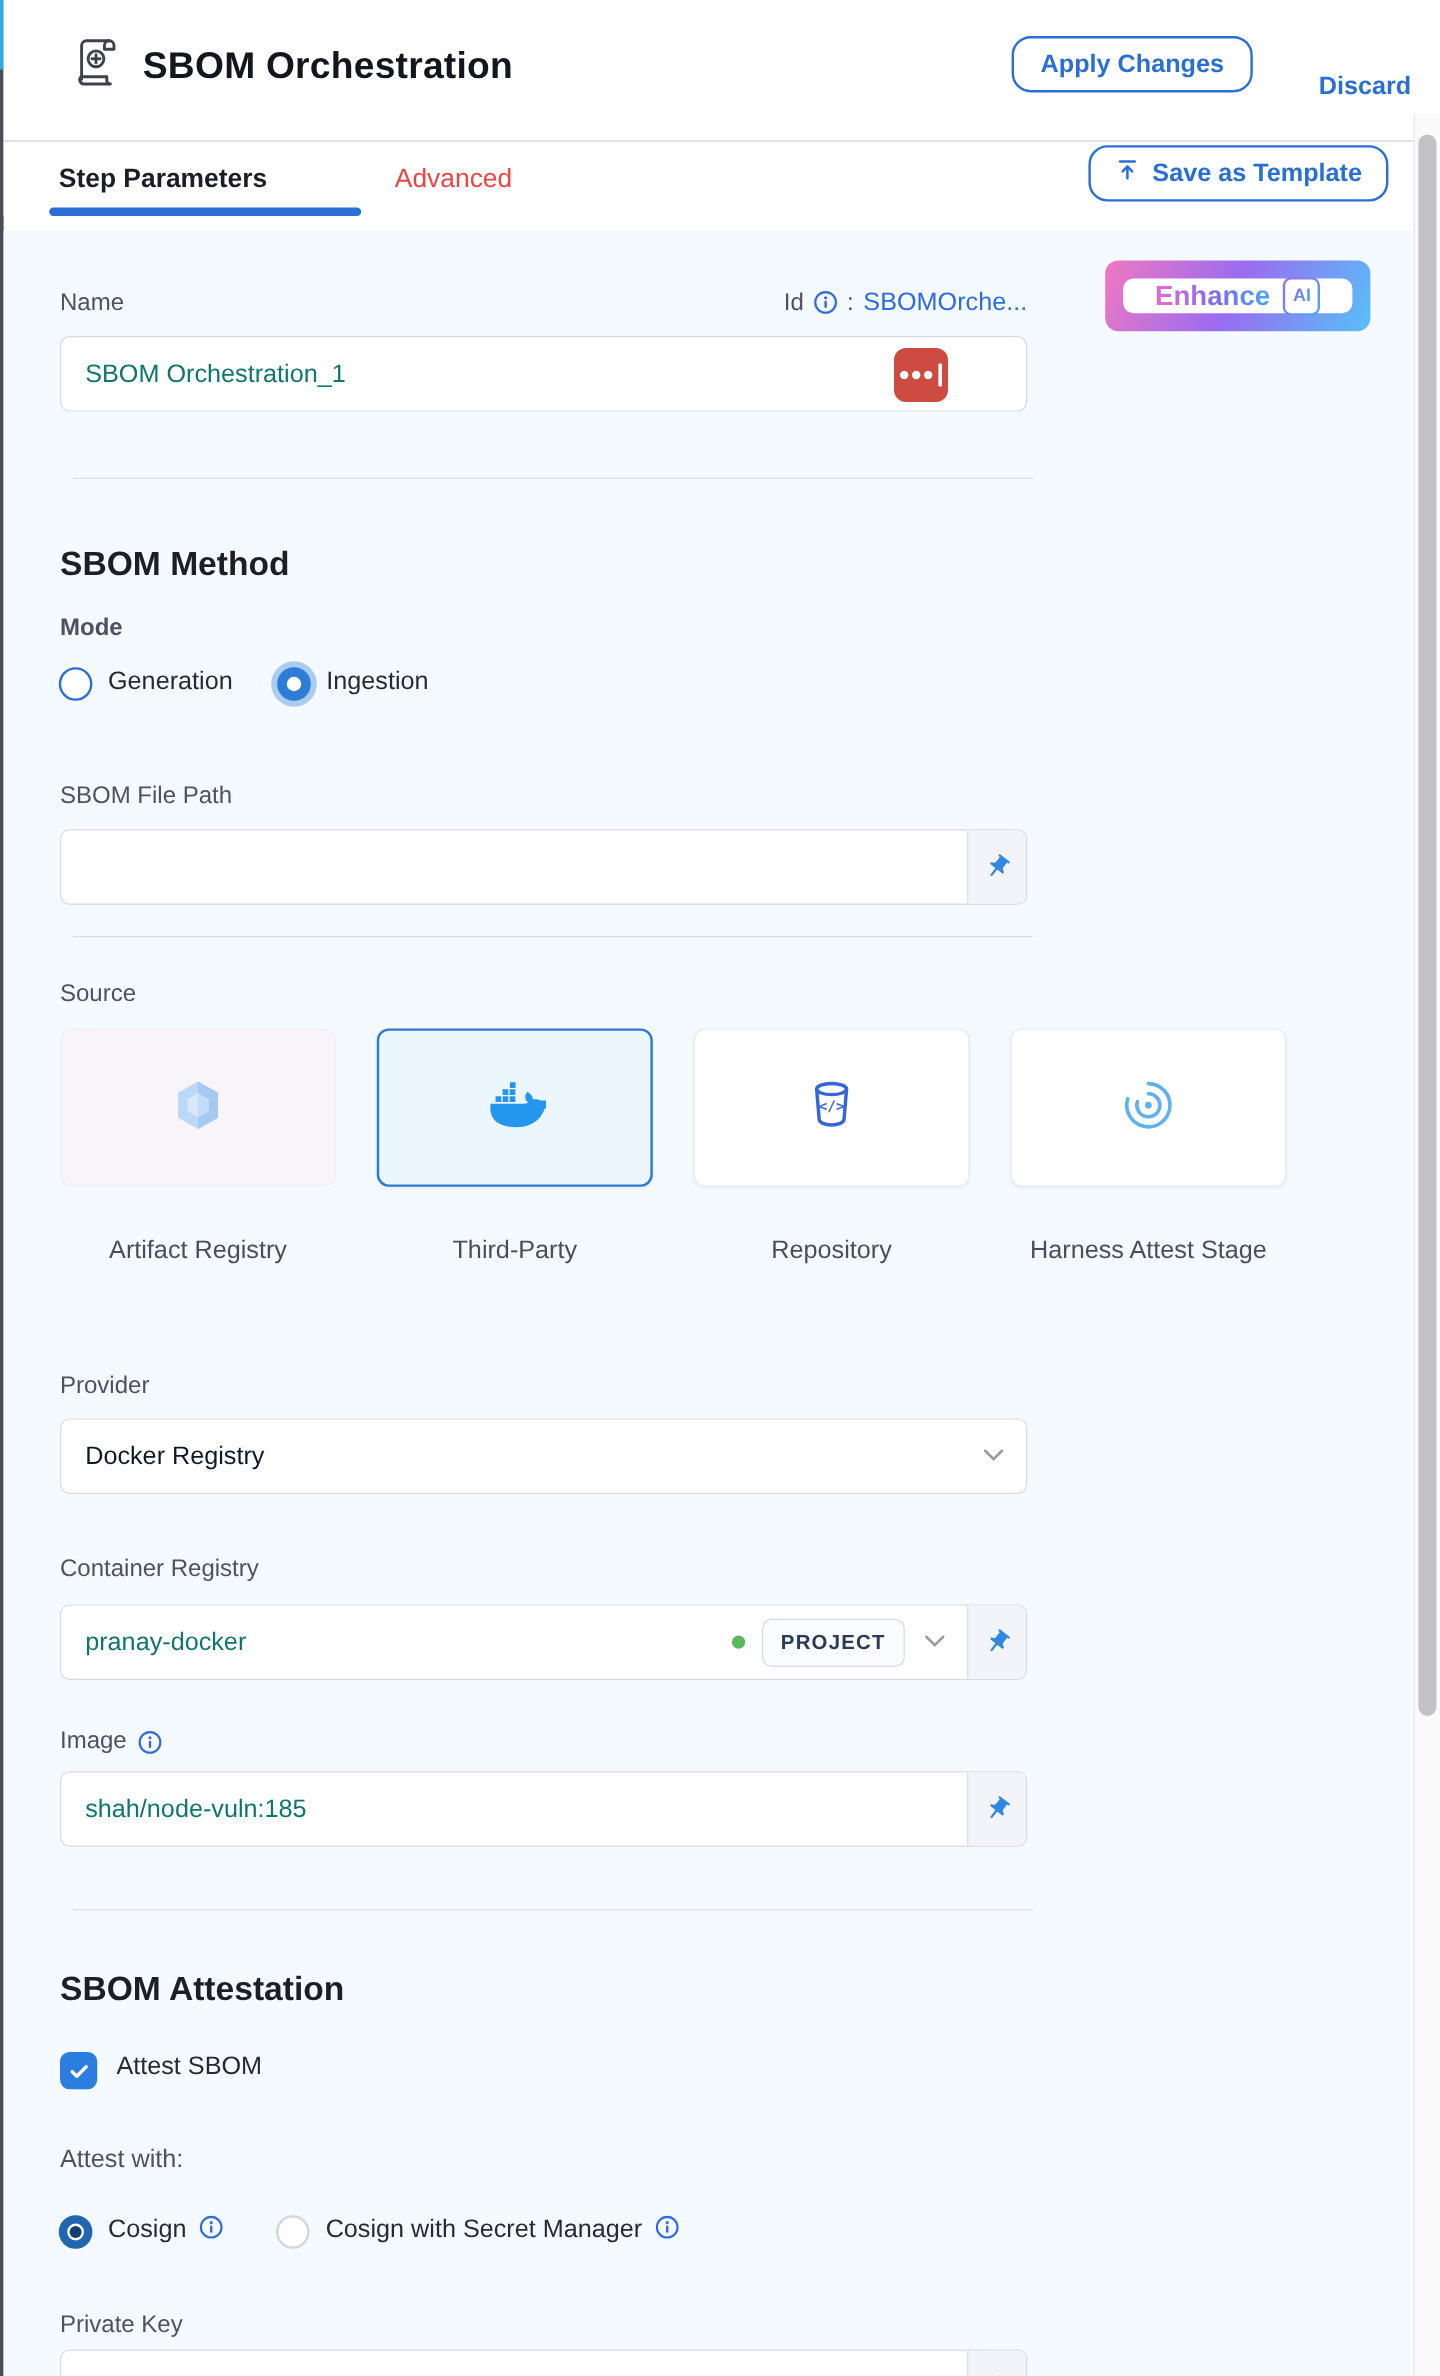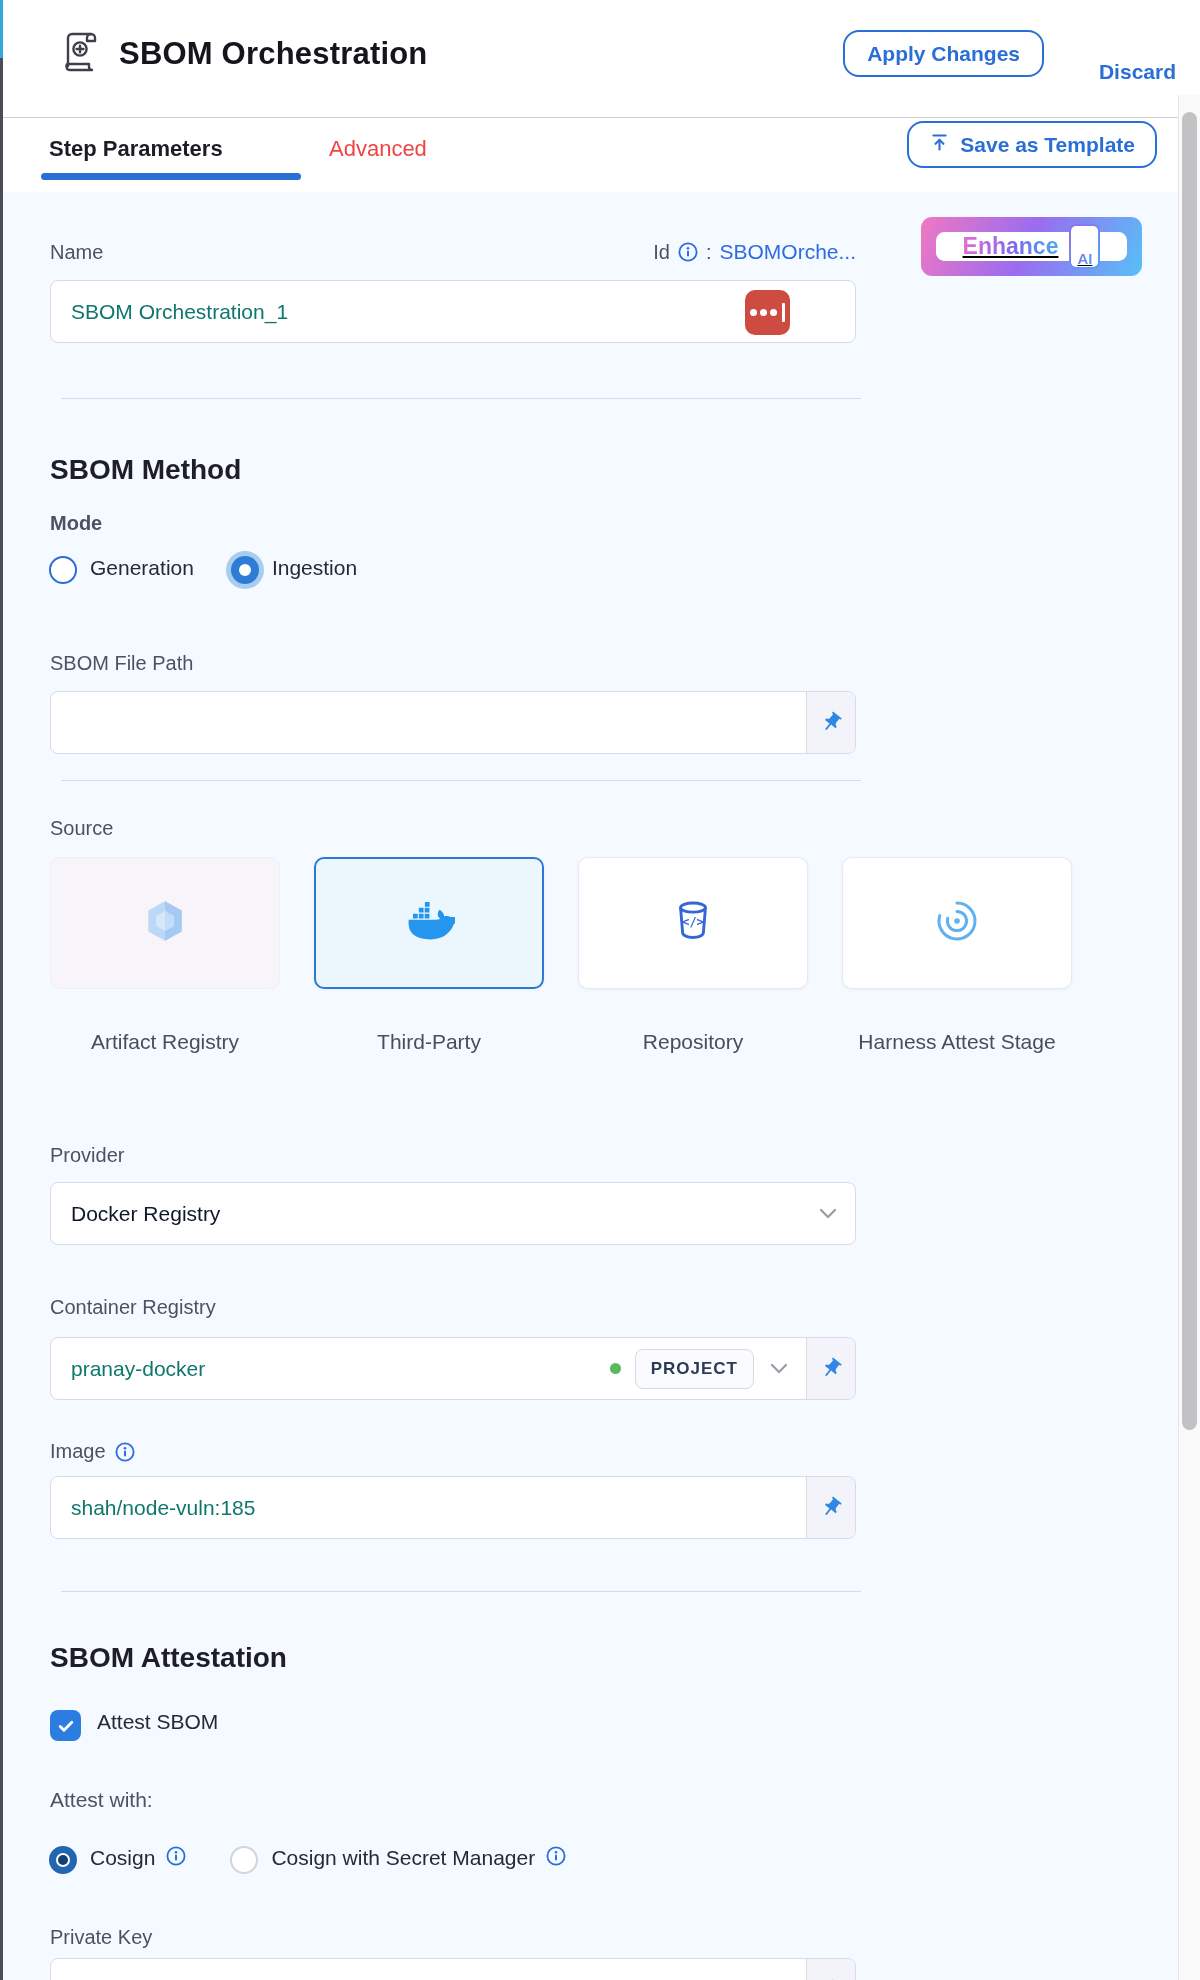--- a/index.html
+++ b/index.html
@@ -48,29 +48,29 @@
   .id-line { margin-left:auto; display:flex; align-items:center; gap:8px; }
   .id-gray { font-size:20px; color:#4f5162; }
   .id-value { font-size:21px; font-weight:500; color:#2f6be0; cursor:pointer; }
   .ext-icon { position:absolute; right:65px; top:9px; width:45px; height:45px; background:#ce4b41; border-radius:10px;
     display:flex; align-items:center; justify-content:center; gap:3px; }
   .ext-icon i { width:7px; height:7px; border-radius:50%; background:#fff; }
   .ext-icon b { width:3px; height:19px; border-radius:1px; background:#fff; margin-left:2px; }
 
   
   .enhance-btn { top:25px; right:36px; width:221px; height:59px; border-radius:11px; padding:15px;
-    background:linear-gradient(115deg,#f078c2 0%,#9a6cf0 48%,#57c0f7 100%); cursor:pointer;text-decoration:underline; }
+    background:linear-gradient(115deg,#f078c2 0%,#9a6cf0 48%,#57c0f7 100%); cursor:pointer; }
   .enhance-inner { width:100%; height:100%; background:#fff; border-radius:8.5px;
     display:flex; align-items:center; justify-content:center; gap:11px; }
   .enhance-label { font-size:23px; font-weight:700;
     background:linear-gradient(95deg,#e86bd0 0%,#7a6cf0 55%,#4aa8f0 100%);
     -webkit-background-clip:text; background-clip:text; color:transparent; }
   .ai-chip { padding:2px; border-radius:7px; background:linear-gradient(135deg,#9a6cf0,#4aa8f0); }
-  .ai-chip-inner { min-width:27px; height:41px; padding:0 4px; background:#fff; border-radius:5px;
-    display:flex; align-items:flex-end; justify-content:center; }
+  .ai-chip-inner { min-width:27px; height:28px; padding:0 4px; background:#fff; border-radius:5px;
+    display:flex; align-items:center; justify-content:center; }
   .ai-chip-label { font-size:15px; font-weight:700;
     background:linear-gradient(135deg,#8a6cf0,#4aa8f0); -webkit-background-clip:text; background-clip:text; color:transparent; }
 
   
   .radio-row { display:flex; align-items:flex-start; }
   .radio { width:28px; height:28px; border-radius:50%; background:#fff; flex:none; position:relative; cursor:pointer; }
   .radio-unchecked-blue { border:2.5px solid #2a6fd6; }
   .radio-unchecked-gray { border:2.5px solid #d3d4dc; }
   .radio-ingestion { width:28px; height:28px; background:#2d7cd6; box-shadow:0 0 0 5px #a9cdee; }
   .radio-ingestion::after { content:""; position:absolute; left:50%; top:50%; width:12px; height:12px;

